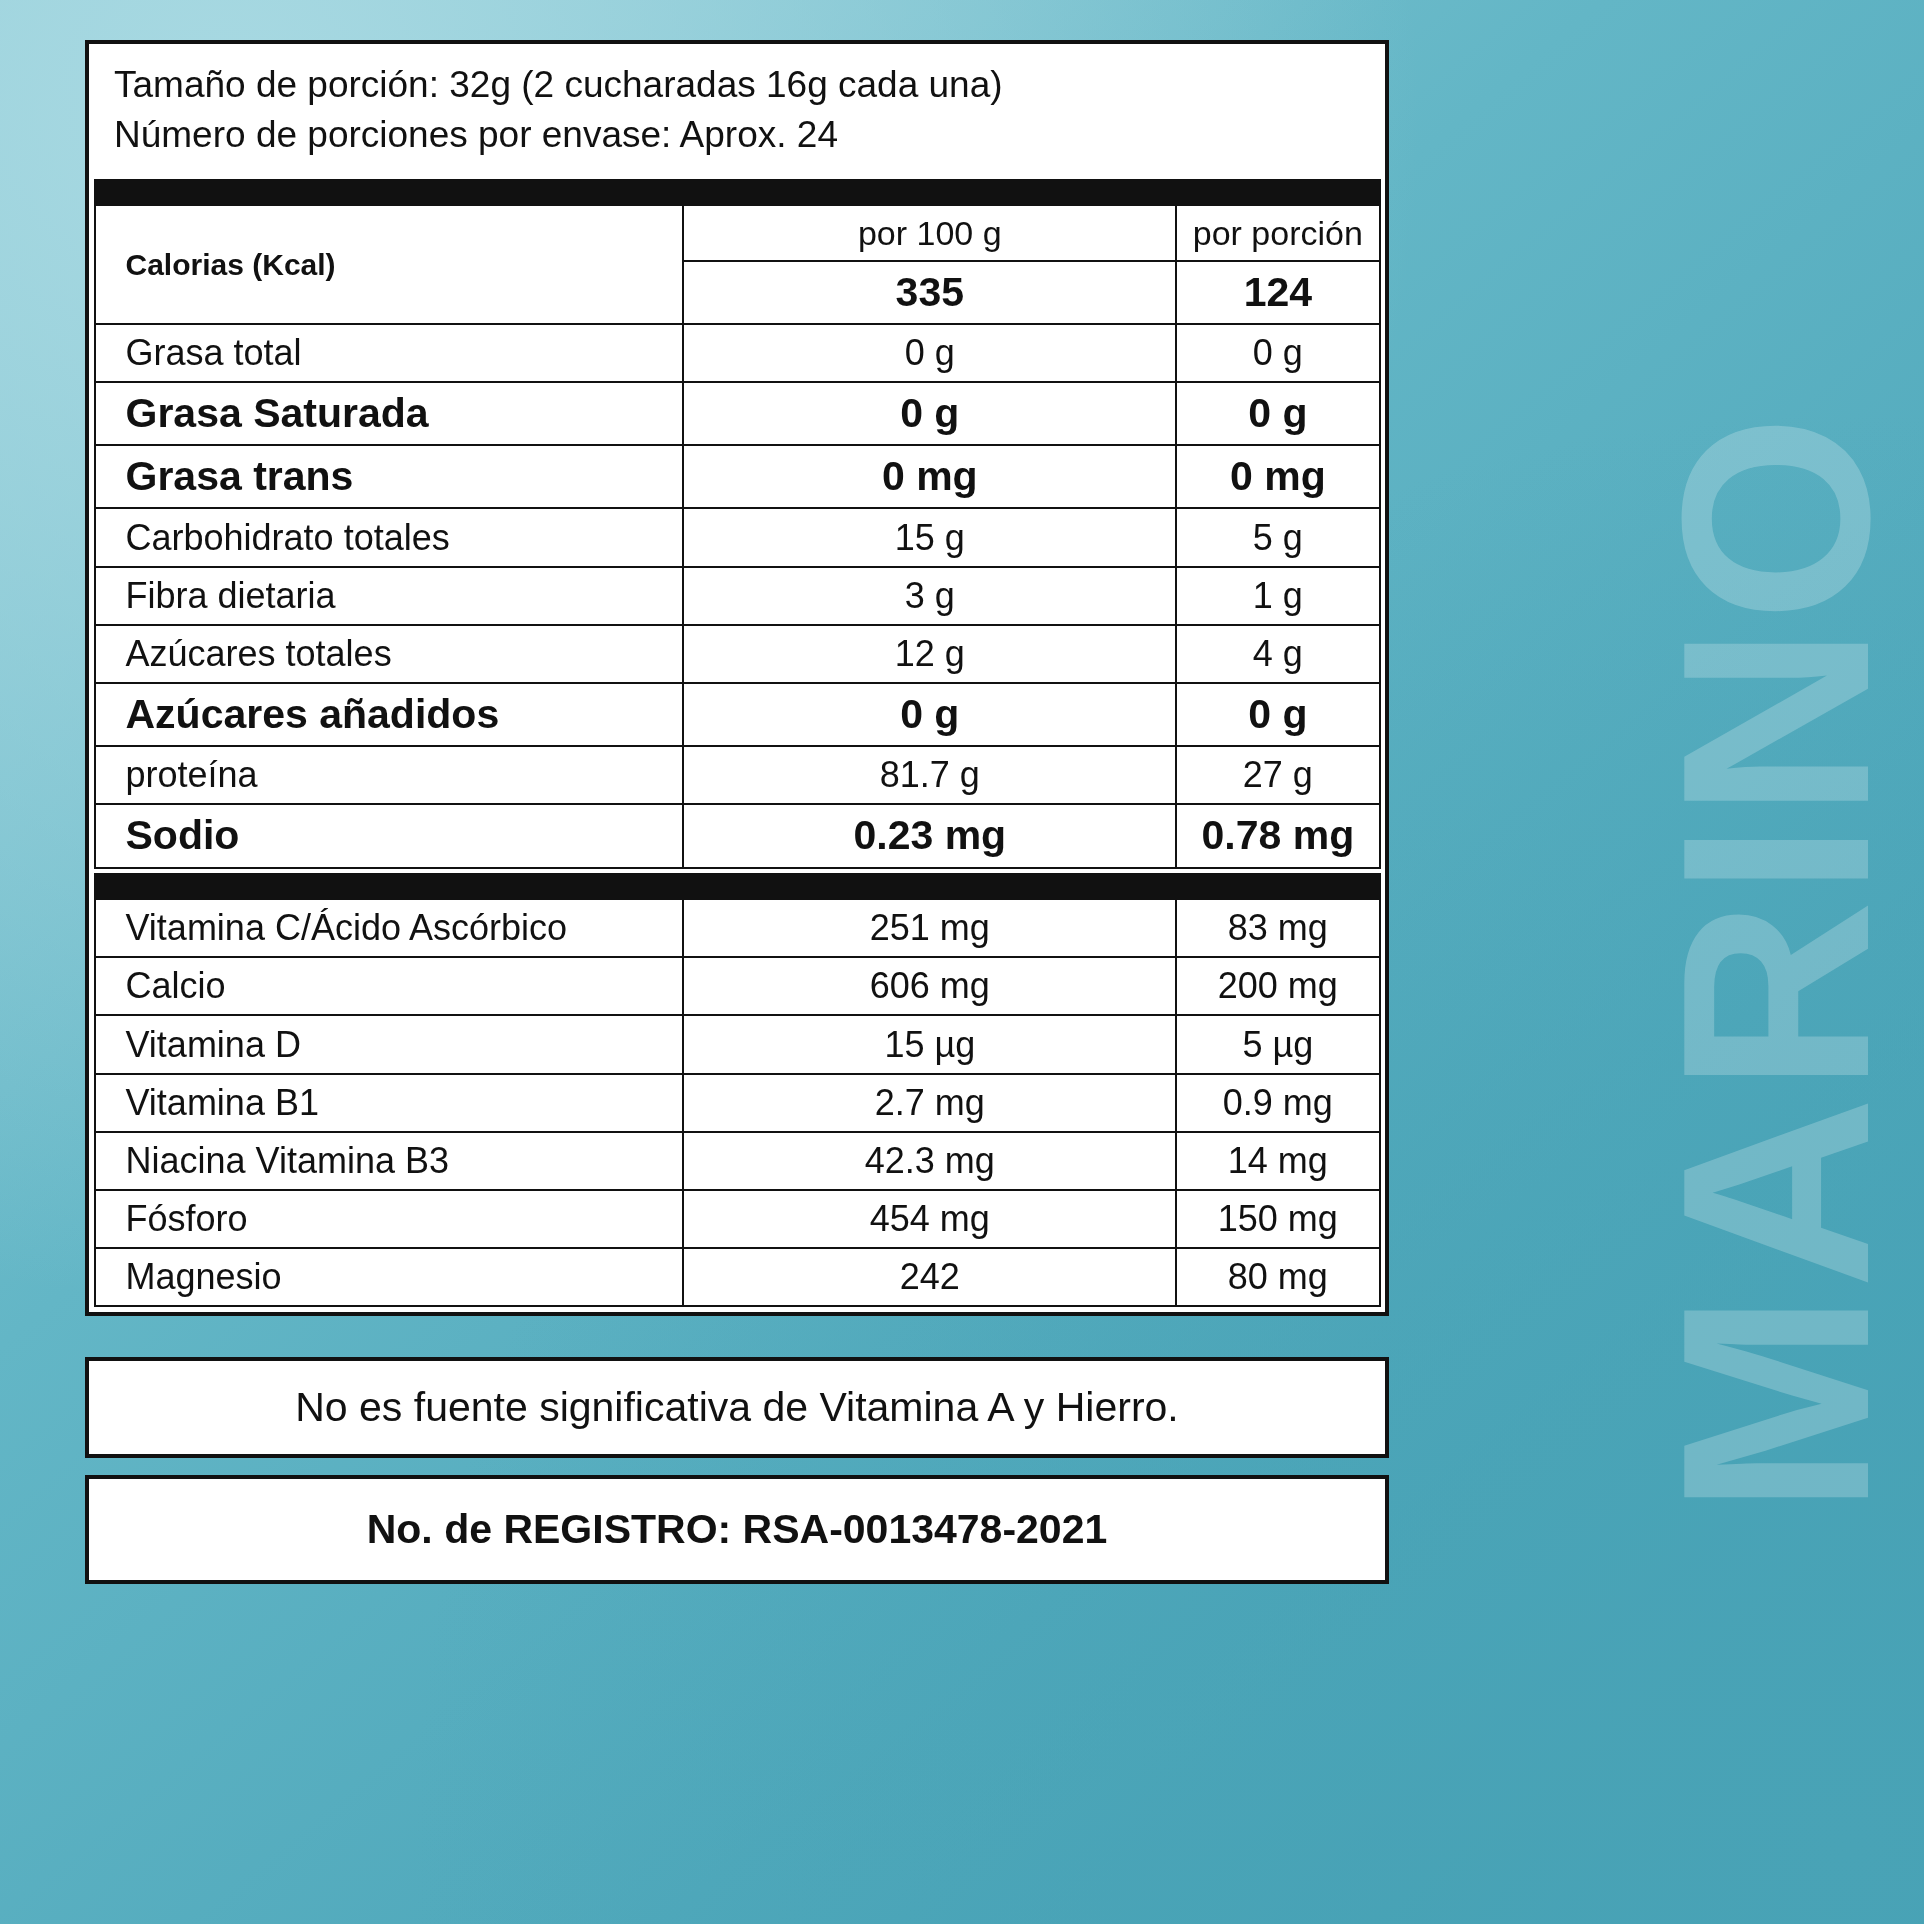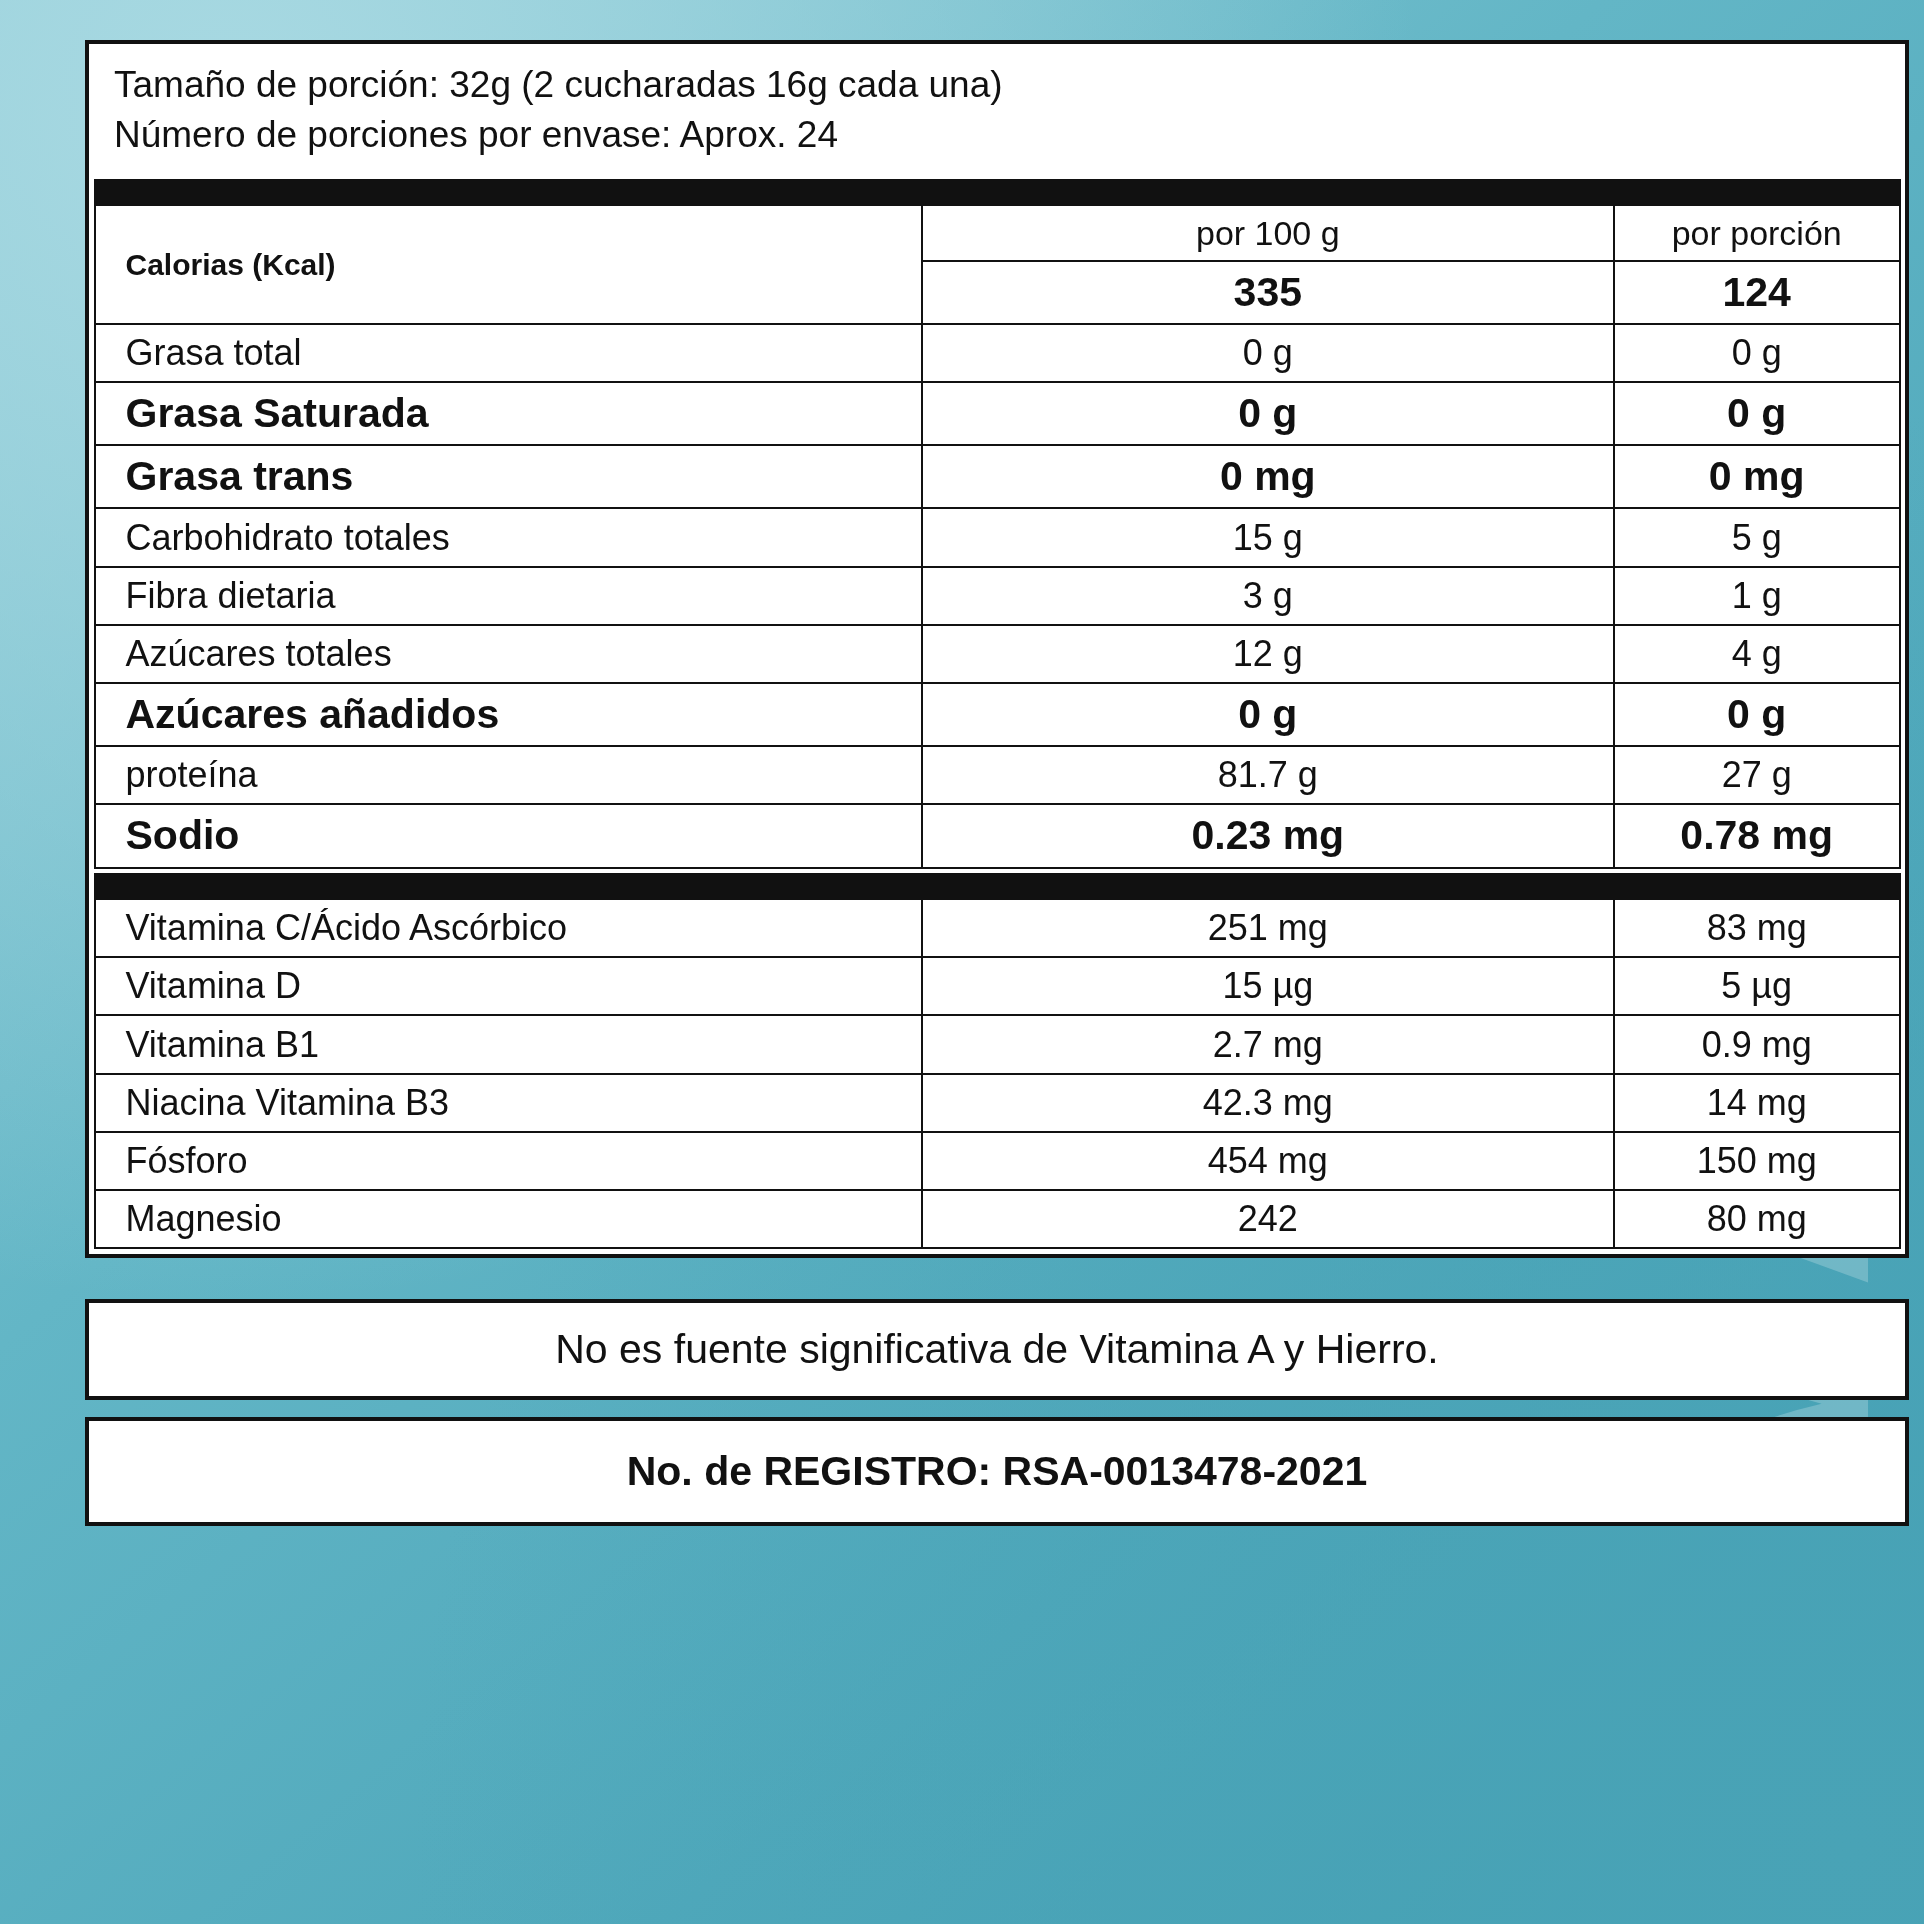--- a/index.html
+++ b/index.html
@@ -33,21 +33,21 @@
     letter-spacing: 3.6px;
     color: rgba(255,255,255,0.22);
     line-height: 1;
     user-select: none;
     pointer-events: none;
   }
   .panel {
     position: absolute;
     left: 85px;
     top: 40px;
-    width: 1824px;
+    width: 1304px;
   }
 
   .label-box {
     background: #ffffff;
     border: 4.5px solid #111111;
     box-sizing: border-box;
   }
 
   .header-block {
     padding: 16px 25px 19.6px 25px;
@@ -213,20 +213,25 @@
             <col class="col-100">
             <col class="col-port">
         </colgroup>
         <tbody id="micro-body">
             <tr>
               <td class="name">Vitamina C/Ácido Ascórbico</td>
               <td class="val">251 mg</td>
               <td class="val">83 mg</td>
             </tr>
             <tr>
+              <td class="name">Calcio</td>
+              <td class="val">606 mg</td>
+              <td class="val">200 mg</td>
+            </tr>
+            <tr>
               <td class="name">Vitamina D</td>
               <td class="val">15 µg</td>
               <td class="val">5 µg</td>
             </tr>
             <tr>
               <td class="name">Vitamina B1</td>
               <td class="val">2.7 mg</td>
               <td class="val">0.9 mg</td>
             </tr>
             <tr>

